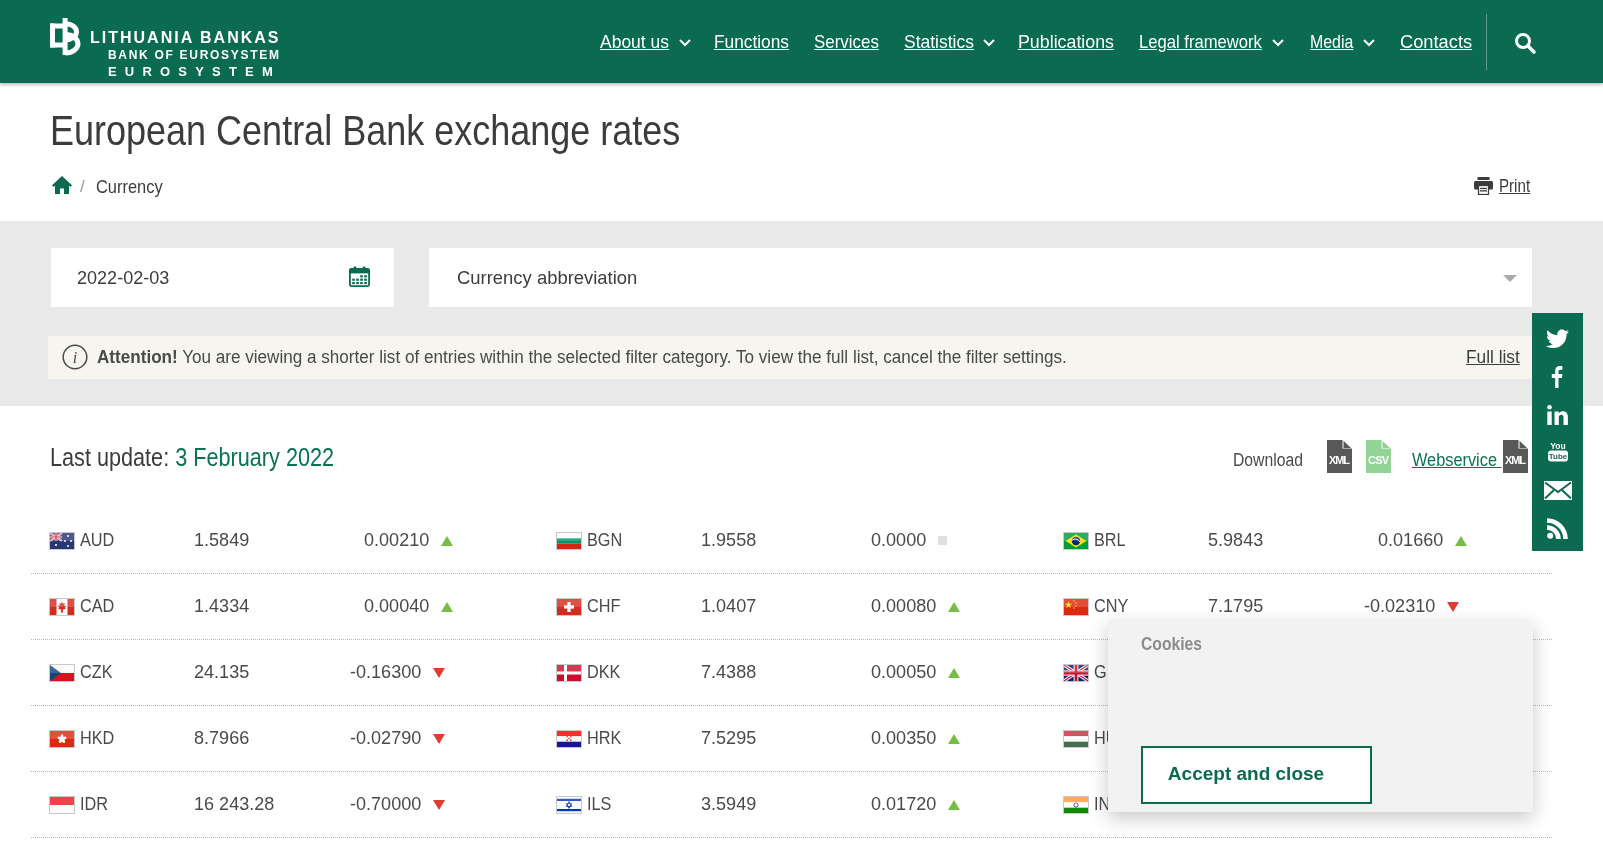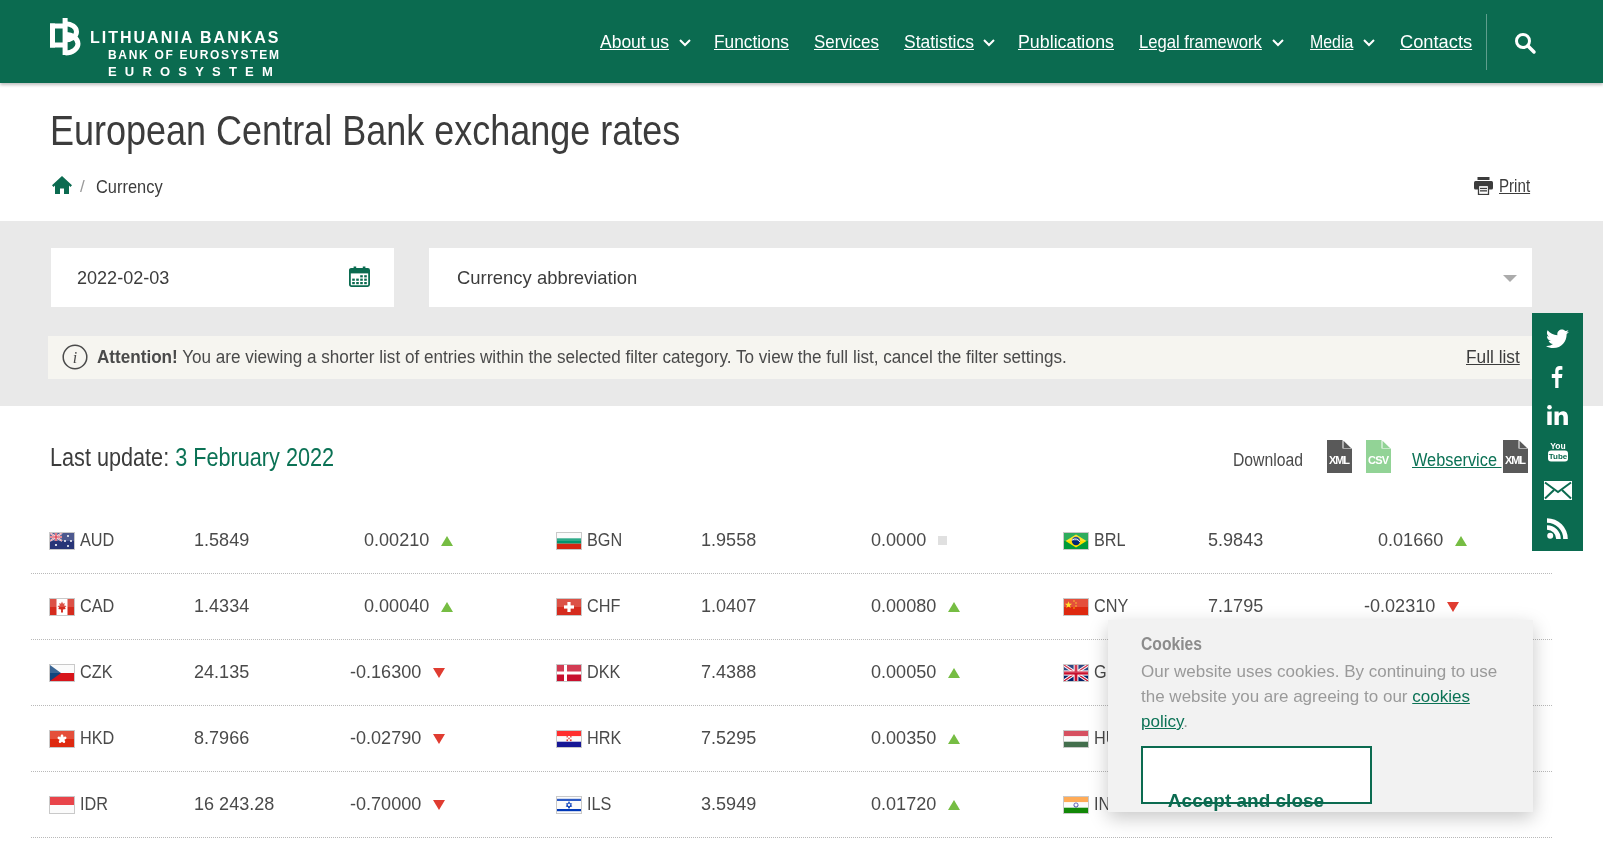--- a/index.html
+++ b/index.html
@@ -358,23 +358,22 @@
       <div class="abs sx" style="left:1094px;top:792.5px;font-size:19px;color:#4a4a4a;transform:scaleX(.855);">INR</div>
       <div class="abs sx" style="left:1208px;top:792.5px;font-size:19px;color:#4a4a4a;transform:scaleX(.95);">84.3310</div>
       <div class="abs sx" style="left:1364px;top:792.5px;font-size:19px;color:#4a4a4a;transform:scaleX(.95);">-0.12250</div>
       <svg class="abs" style="left:1447.345px;top:799.5px;" width="12" height="10" viewBox="0 0 12 10">
         <path d="M0 0 H12 L6 10 Z" fill="#e03c31"></path>
       </svg>
     </div>
 
   <div class="abs" style="left:1108px;top:620px;width:425px;height:192px;background:#f2f2f2;box-shadow:0 6px 18px rgba(0,0,0,.22);"></div>
   <div class="abs sx" style="left:1141px;top:634px;font-size:18px;font-weight:bold;color:#8c8c8c;transform:scaleX(.871);">Cookies</div>
-  <div class="abs" style="left:1141px;top:659px;font-size:17px;line-height:25px;color:#9a9a9a;">Our website uses cookies. By continuing to use<br>the website you are agreeing to our <a class="green">cookies<br>policy</a>.</div>
   <div class="abs" style="left:1141px;top:746px;width:231px;height:58px;background:#fff;border:2px solid #0b6b50;"></div>
-  <div class="abs" style="left:1141px;top:763px;width:210px;text-align:center;font-size:19px;font-weight:bold;color:#0b6b50;margin-top:27px;">Accept and close</div>
+  <div class="abs" style="left:1141px;top:763px;width:210px;text-align:center;font-size:19px;font-weight:bold;color:#0b6b50;">Accept and close</div>
 
   <div class="abs" style="left:1532px;top:313px;width:51px;height:238px;background:#0b6b50;"></div>
 
   <svg class="abs" style="left:1546px;top:329px;" width="23" height="20" viewBox="0 0 24 20">
     <path d="M24 2.4c-.9.4-1.8.7-2.8.8 1-.6 1.8-1.6 2.2-2.7-1 .6-2 1-3.1 1.2C19.4.7 18.1 0 16.7 0c-2.7 0-4.9 2.2-4.9 4.9 0 .4 0 .8.1 1.1C7.8 5.8 4.1 3.9 1.7.9 1.2 1.7 1 2.5 1 3.4c0 1.7.9 3.2 2.2 4.1-.8 0-1.6-.2-2.2-.6v.1c0 2.4 1.7 4.4 3.9 4.8-.4.1-.8.2-1.3.2-.3 0-.6 0-.9-.1.6 2 2.4 3.4 4.6 3.4-1.7 1.3-3.8 2.1-6.1 2.1-.4 0-.8 0-1.2-.1 2.2 1.4 4.8 2.2 7.5 2.2 9.1 0 14-7.5 14-14v-.6c1-.7 1.8-1.6 2.5-2.5z" fill="#fff"></path>
   </svg>
 
   <svg class="abs" style="left:1550px;top:366px;" width="13" height="22" viewBox="0 0 13 22">
     <path d="M8.5 22 V12 h3.4 l.5-3.9 H8.5 V5.6 c0-1.1.3-1.9 1.9-1.9 h2 V.2 C12 .1 10.9 0 9.7 0 7 0 5.2 1.6 5.2 4.7 v3.4 H1.8 V12 h3.4 v10 Z" fill="#fff"></path>
   </svg>

